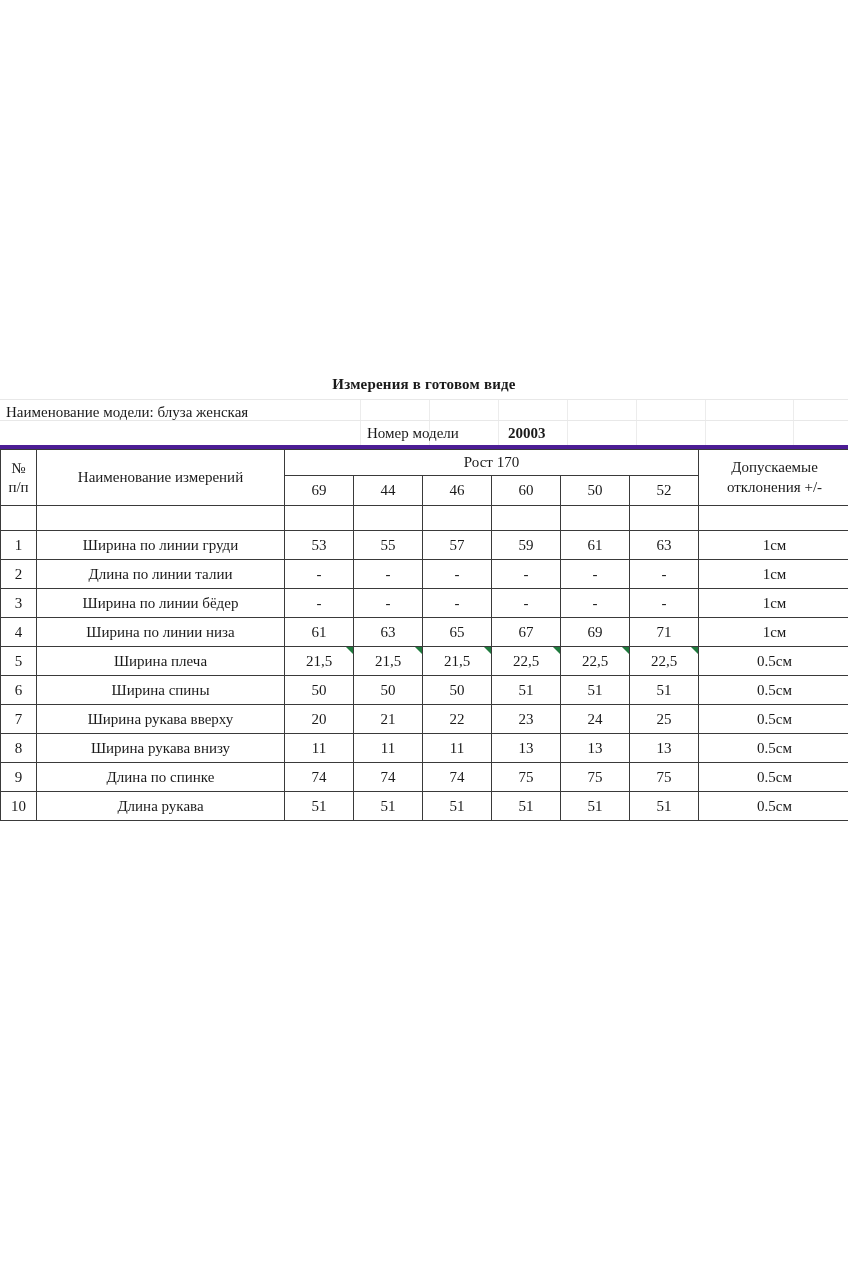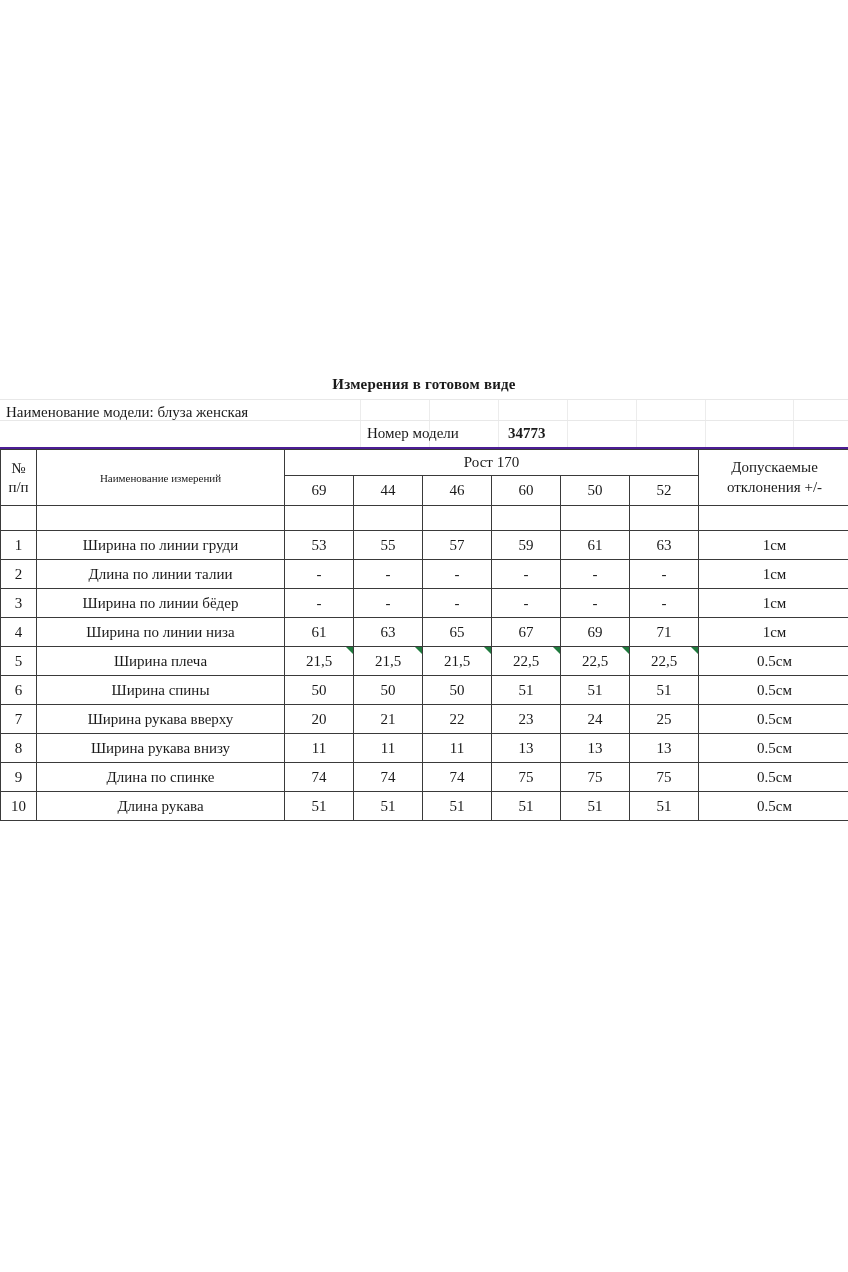--- a/index.html
+++ b/index.html
@@ -43,21 +43,21 @@
     bottom: 0;
     width: 1px;
     background: #ececec;
   }
   .model-name-label { font-weight: normal; }
   .model-name-value { font-weight: normal; }
   .model-num-row {
     position: relative;
     height: 28px;
     box-sizing: border-box;
-    border-bottom: 2px solid #4c1d95;
+    border-bottom: 4px solid #4c1d95;
     font-size: 15px;
     text-align: right;
   }
   .model-num-row .faint-v {
     position: absolute;
     top: 0;
     bottom: 0;
     width: 1px;
     background: #ececec;
   }
@@ -85,21 +85,21 @@
     vertical-align: middle;
     font-weight: normal;
     padding: 1px 2px;
   }
   .col-no { width: 36px; }
   .col-name { width: 248px; }
   .col-size { width: 69px; }
   .col-dev { width: 152px; }
 
   .hdr-no { font-size: 15px; line-height: 1.25; }
-  .hdr-name { font-size: 11px; }
+  .hdr-name { font-size: 15px; }
   .hdr-rost { font-size: 15px; }
   .hdr-dev { font-size: 15px; line-height: 1.3; }
 
   .row-h { height: 26px; }
   .size-row td { height: 27px; }
   .spacer-row td { height: 22px; border-left-color:#3a3a3a; border-right-color:#3a3a3a; }
   .name-cell { text-align: center; }
   .data-row td { height: 26px; }
 
   .mark {
@@ -137,21 +137,21 @@
 
   <div class="model-num-row">
     <div class="faint-v" style="left:360px;"></div>
     <div class="faint-v" style="left:429px;"></div>
     <div class="faint-v" style="left:498px;"></div>
     <div class="faint-v" style="left:567px;"></div>
     <div class="faint-v" style="left:636px;"></div>
     <div class="faint-v" style="left:705px;"></div>
     <div class="faint-v" style="left:793px;"></div>
     <span class="model-num-label">Номер модели</span>
-    <span class="model-num-value">34773</span>
+    <span class="model-num-value">20003</span>
   </div>
 
   <table class="main">
     <colgroup>
       <col class="col-no">
       <col class="col-name">
       <col class="col-size">
         <col class="col-size">
         <col class="col-size">
       <col class="col-size">

